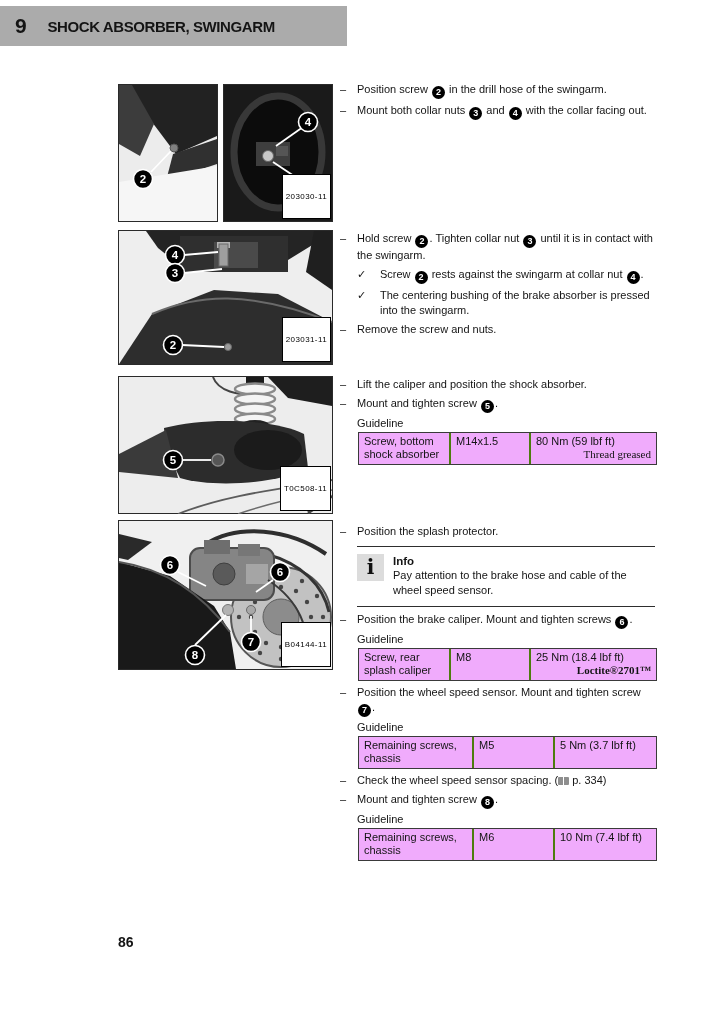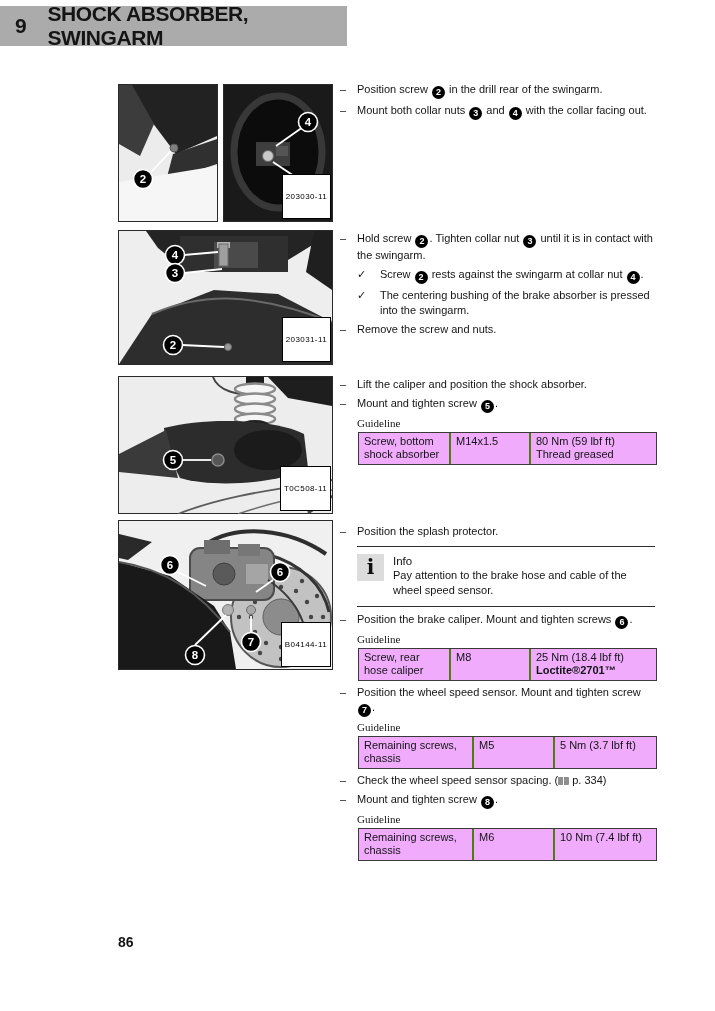--- a/index.html
+++ b/index.html
@@ -3,21 +3,21 @@
 <meta charset="utf-8">
 <style>
   html,body{margin:0;padding:0;background:#fff;}
   .page{position:relative;width:715px;height:1011px;background:#fff;overflow:hidden;
         font-family:"Liberation Sans",sans-serif;color:#141414;}
 
   
   .chapter-header{position:absolute;left:0;top:6px;width:347px;height:40px;background:#ababab;
         display:flex;align-items:center;}
   .ch-num{margin-left:15px;font-size:21px;font-weight:bold;letter-spacing:-0.3px;}
-  .ch-title{margin-left:21px;font-size:21px;font-weight:bold;letter-spacing:-0.4px;}
+  .ch-title{margin-left:21px;font-size:15px;font-weight:bold;letter-spacing:-0.4px;}
 
   
   .figure{position:absolute;left:118px;width:215px;}
   .fig1{top:84px;height:138px;}
   .fig2{top:230px;height:135px;}
   .fig3{top:376px;height:138px;}
   .fig4{top:520px;height:150px;}
   .figure svg{display:block;}
   .fig-caption{position:absolute;right:2px;bottom:3px;background:#fff;border:1px solid #000;
         font-size:8px;line-height:11px;padding:16px 3px;letter-spacing:0.4px;color:#000;}
@@ -29,36 +29,36 @@
   
   .sec{position:absolute;width:318px;font-size:11px;line-height:15px;}
   .li{display:flex;margin-top:4px;}
   .dash{width:17px;flex:none;}
   .itext{flex:1;}
   .chkli{display:flex;margin-top:4px;padding-left:17px;}
   .chk{width:23px;flex:none;}
   .nb{display:inline-flex;width:13px;height:13px;border-radius:50%;background:#000;color:#fff;
       font-size:9px;font-weight:bold;align-items:center;justify-content:center;
       vertical-align:-2px;margin:0 1px;line-height:13px;}
-  .guideline{margin:3px 0 1px 17px;font-family:Liberation Serif, serif;}
+  .guideline{margin:3px 0 1px 17px;}
 
   .spec-table{display:grid;width:297px;margin:1px 0 4px 18px;border:1px solid #3a3a3a;
       font-size:11px;line-height:13px;background:#f0abfc;}
   .cols-a{grid-template-columns:90px 80px 1fr;}
   .cols-b{grid-template-columns:113px 81px 1fr;}
   .spec-table > div{padding:2px 5px 3px;min-height:26px;}
   .spec-table .c2,.spec-table .c3{border-left:2px solid #4d7c0f;}
-  .spec-table .l2{}
+  .spec-table .l2{text-align:right;font-family:Liberation Serif, serif;}
   .bold{font-weight:bold;}
 
   .info-box{margin:7px 0 5px 17px;width:298px;border-top:1px solid #2e2e2e;
       border-bottom:1px solid #2e2e2e;padding:7px 0 8px;display:flex;gap:9px;}
   .info-icon{width:27px;height:27px;background:#dcdcdc;flex:none;display:flex;align-items:center;
       justify-content:center;font-family:"DejaVu Serif",serif;font-weight:bold;font-size:20px;color:#101010;}
-  .info-title{font-weight:normal;font-size:11.5px;line-height:14px;}
+  .info-title{font-weight:bold;font-size:11.5px;line-height:14px;}
   .info-text{max-width:258px;}
 
   .book-icon{display:inline-block;width:11px;height:8px;vertical-align:-1px;border-radius:1px;
       background:linear-gradient(to right,#8e8e8e 45%,#ffffff 45%,#ffffff 55%,#8e8e8e 55%);}
 
   .page-num{position:absolute;left:118px;top:934px;font-size:14px;font-weight:bold;}
 </style>
 </head>
 <body>
 
@@ -223,21 +223,21 @@
         <circle class="callout-circle" cx="77" cy="135" r="9.5"></circle>
         <text class="callout-text" x="77" y="139">8</text>
       </g>
     </svg>
     <div class="fig-caption">B04144-11</div>
   </div>
 
   <div class="sec" style="left:340px;top:78px;">
     <div class="li">
       <span class="dash">–</span>
-      <span class="itext"><span>Position screw </span><span class="nb">2</span><span> in the drill rear of the swingarm.</span></span>
+      <span class="itext"><span>Position screw </span><span class="nb">2</span><span> in the drill hose of the swingarm.</span></span>
     </div>
     <div class="li">
       <span class="dash">–</span>
       <span class="itext"><span>Mount both collar nuts </span><span class="nb">3</span><span> and </span><span class="nb">4</span><span> with the collar facing out.</span></span>
     </div>
   </div>
 
   <div class="sec" style="left:340px;top:227px;">
     <div class="li">
       <span class="dash">–</span>
@@ -290,21 +290,21 @@
         <div class="info-text">Pay attention to the brake hose and cable of the wheel speed sensor.</div>
       </div>
     </div>
 
     <div class="li">
       <span class="dash">–</span>
       <span class="itext"><span>Position the brake caliper. Mount and tighten screws </span><span class="nb">6</span><span>.</span></span>
     </div>
     <div class="guideline">Guideline</div>
     <div class="spec-table cols-a">
-      <div class="c1">Screw, rear hose caliper</div>
+      <div class="c1">Screw, rear splash caliper</div>
       <div class="c2">M8</div>
       <div class="c3">
         <div class="l1">25 Nm (18.4 lbf ft)</div>
         <div class="l2 bold">Loctite®2701™</div>
       </div>
     </div>
 
     <div class="li">
       <span class="dash">–</span>
       <span class="itext"><span>Position the wheel speed sensor. Mount and tighten screw </span><span class="nb">7</span><span>.</span></span>

